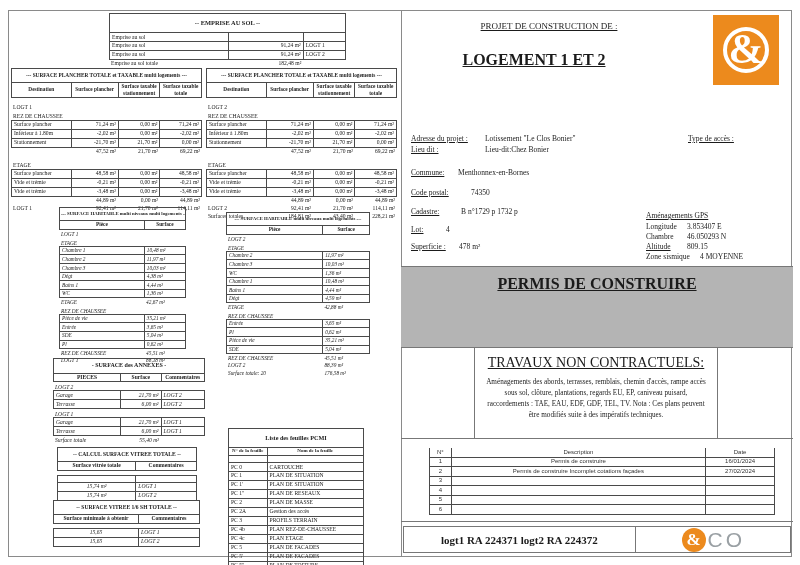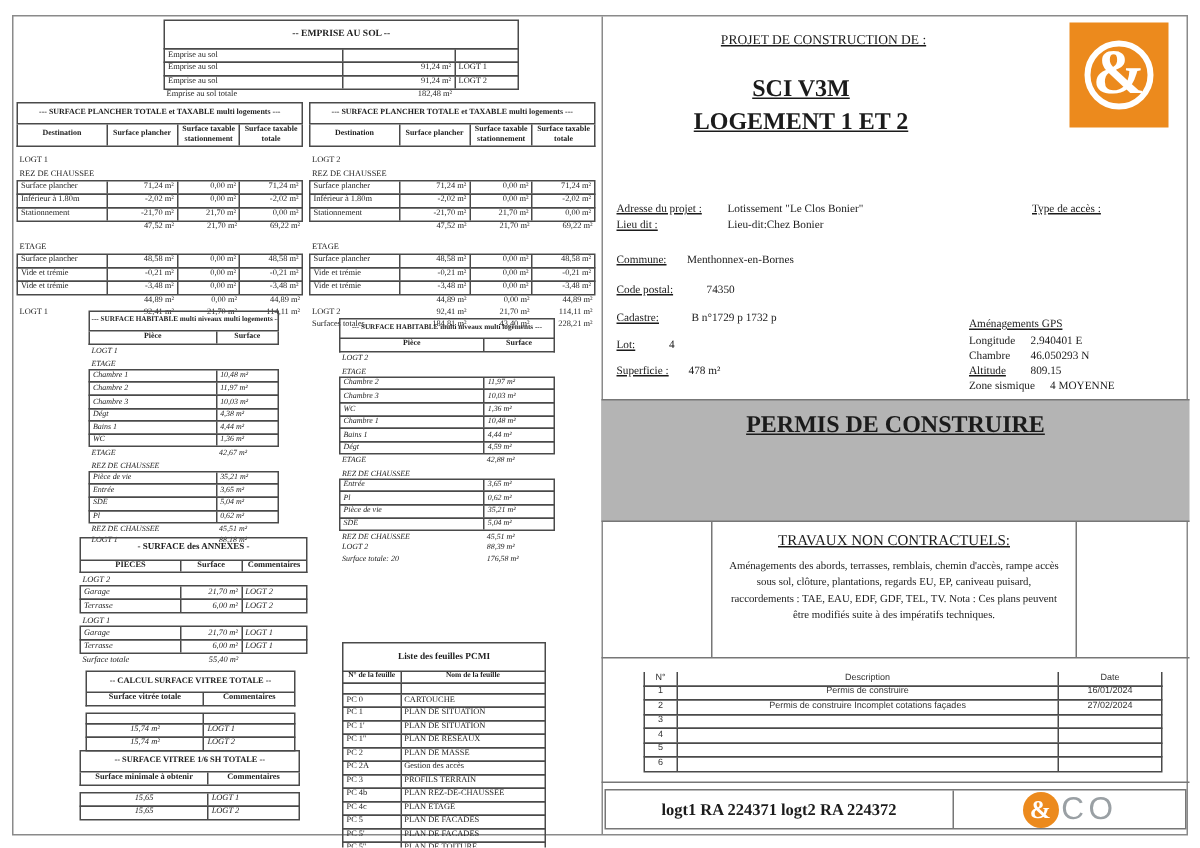--- a/index.html
+++ b/index.html
@@ -49,21 +49,21 @@
   .logo .amp { font-family:"Liberation Serif", serif; font-weight:bold; font-size:42px; color:#fff; line-height:1; margin-top:-3px; }
   .titles { left:420px; top:38px; width:210px; text-align:center; font-weight:bold; font-size:16px; line-height:1.35; }
   .fl { font-size:7.5px; }
   .fv { font-size:7.5px; }
   .gps-line { font-size:7.5px; }
   .permis { left:392px; top:255px; width:392px; height:82px; background:#b4b4b4; border-top:1px solid #777; border-bottom:1px solid #777; text-align:center; }
   .permis .p1 { margin-top:8px; font-size:16px; font-weight:bold; }
   .permis .p2 { margin-top:7px; font-size:12.5px; }
   .travaux-band { left:392px; top:337px; width:392px; height:91px; border-bottom:1px solid #777; }
   .trav-center { position:absolute; left:73px; top:0; width:244px; height:100%; border-left:1px solid #777; border-right:1px solid #777; text-align:center; }
-  .trav-title { margin-top:7px; font-size:10px; }
+  .trav-title { margin-top:7px; font-size:14px; }
   .trav-body { margin:6px 8px 0; font-size:7.2px; line-height:1.55; }
   .rev-band { left:392px; top:428px; width:392px; height:82px; }
   .rev { left:28px; top:9px; width:346px; font-family:"Liberation Sans", sans-serif; font-size:6px; color:#333; }
   .rev .th { font-weight:normal; }
   .rev .td { min-height:7.5px; }
   .footer-band { left:392px; top:510px; width:392px; height:37px; border-top:1px solid #777; }
   .footer-box { position:absolute; left:2px; right:2px; top:4px; bottom:5px; border:1px solid #777; display:flex; }
   .f-left { width:60%; border-right:1px solid #777; display:flex; align-items:center; justify-content:center; font-weight:bold; font-size:11px; }
   .f-right { width:40%; display:flex; align-items:center; justify-content:center; }
   .brand { display:flex; align-items:center; gap:2px; font-family:"Liberation Sans", sans-serif; color:#9aa0a4; font-size:21px; letter-spacing:3px; }
@@ -529,21 +529,20 @@
 
   <div class="abs proj-label ul">PROJET DE CONSTRUCTION DE :</div>
 
   <div class="abs logo">
     <div class="ring">
       <span class="amp">&amp;</span>
     </div>
   </div>
 
   <div class="abs titles">
-    <div class="ul">SCI V3M</div>
     <div class="ul">LOGEMENT  1 ET 2</div>
   </div>
 
   <span class="abs fl ul" style="left:402px;top:123px">Adresse du projet :</span>
   <span class="abs fv" style="left:476px;top:123px">Lotissement "Le Clos Bonier"</span>
   <span class="abs fl ul" style="left:402px;top:134px">Lieu dit :</span>
   <span class="abs fv" style="left:476px;top:134px">Lieu-dit:Chez Bonier</span>
   <span class="abs fl ul" style="left:402px;top:157px">Commune:</span>
   <span class="abs fv" style="left:449px;top:157px">Menthonnex-en-Bornes</span>
   <span class="abs fl ul" style="left:402px;top:177px">Code postal:</span>
@@ -551,21 +550,21 @@
   <span class="abs fl ul" style="left:402px;top:196px">Cadastre:</span>
   <span class="abs fv" style="left:452px;top:196px">B n°1729 p 1732 p</span>
   <span class="abs fl ul" style="left:402px;top:214px">Lot:</span>
   <span class="abs fv" style="left:437px;top:214px">4</span>
   <span class="abs fl ul" style="left:402px;top:231px">Superficie :</span>
   <span class="abs fv" style="left:450px;top:231px">478 m²</span>
   <span class="abs fl ul" style="left:679px;top:123px">Type de accès :</span>
 
   <span class="abs gps-line ul" style="left:637px;top:200px">Aménagements GPS</span>
   <span class="abs gps-line" style="left:637px;top:211px">Longitude</span>
-  <span class="abs gps-line" style="left:678px;top:211px">2.940401 E</span>
+  <span class="abs gps-line" style="left:678px;top:211px">3.853407 E</span>
   <span class="abs gps-line" style="left:637px;top:221px">Chambre</span>
   <span class="abs gps-line" style="left:678px;top:221px">46.050293 N</span>
   <span class="abs gps-line ul" style="left:637px;top:231px">Altitude</span>
   <span class="abs gps-line" style="left:678px;top:231px">809.15</span>
   <span class="abs gps-line" style="left:637px;top:241px">Zone sismique</span>
   <span class="abs gps-line" style="left:691px;top:241px">4 MOYENNE</span>
 
   <div class="abs permis">
     <div class="p1 ul">PERMIS DE CONSTRUIRE</div>
   </div>

